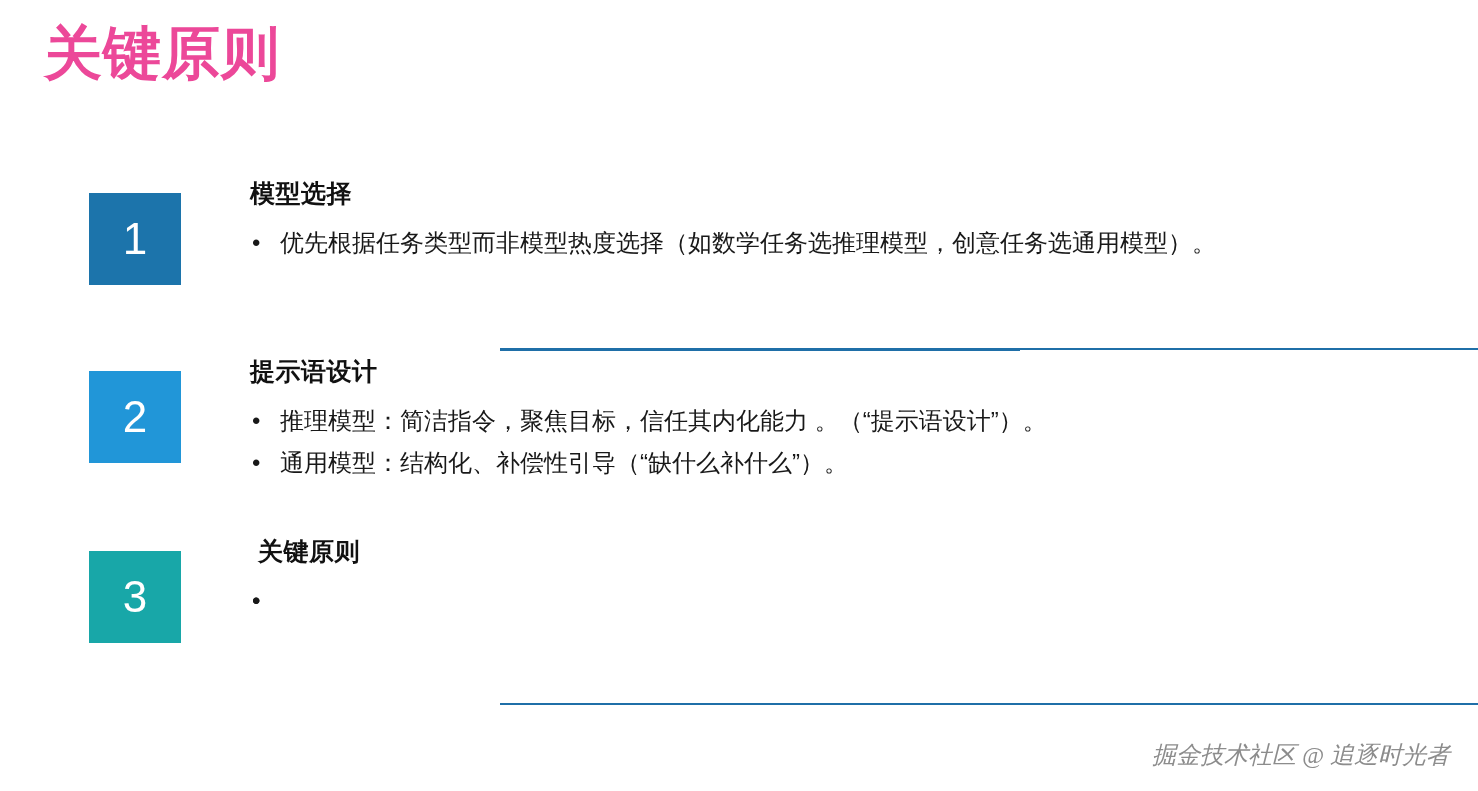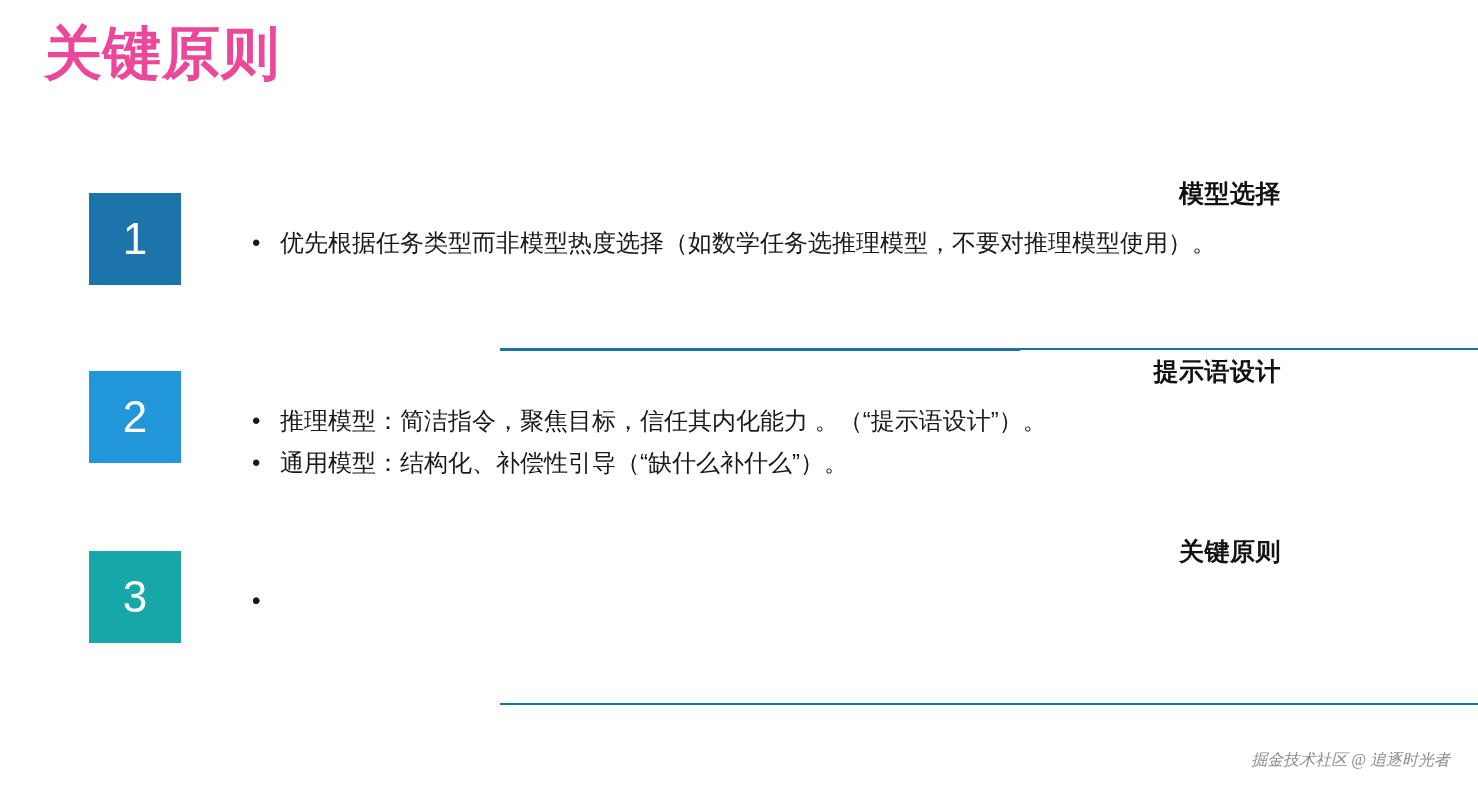--- a/index.html
+++ b/index.html
@@ -65,21 +65,20 @@
     margin-right: 197px;
     padding-top: 12px;
     position: relative;
   }
   .sec-head {
     font-size: 25px;
     font-weight: bold;
     color: #111111;
     margin-bottom: 14px;
     letter-spacing: 0.5px;
-    text-align: right;
   }
   .sec-head.indent {
     padding-left: 8px;
   }
   ul.bullets {
     list-style: none;
     margin: 0;
     padding: 0;
   }
   ul.bullets li {
@@ -116,21 +115,21 @@
   }
   .rule-2 {
     left: 250px;
     top: 360px;
     width: 1028px;
   }
   .watermark {
     position: absolute;
     right: 28px;
     bottom: 20px;
-    font-size: 16px;
+    font-size: 24px;
     color: #8c8c8c;
     font-family: "Liberation Serif", serif;
     font-style: italic;
   }
   .s1 { height: 178px; }
   .s2 { height: 180px; }
   .s3 { height: 180px; }
 </style>
 </head>
 <body>
@@ -139,21 +138,21 @@
 
   <div class="slide-title">关键原则</div>
 
   <div class="sections">
 
     <div class="section s1">
       <div class="badge badge-1">1</div>
       <div class="content">
         <div class="sec-head">模型选择</div>
         <ul class="bullets">
-          <li><span class="dot">•</span><span>优先根据任务类型而非模型热度选择（如数学任务选推理模型，不要对推理模型使用）。</span></li>
+          <li><span class="dot">•</span><span>优先根据任务类型而非模型热度选择（如数学任务选推理模型，创意任务选通用模型）。</span></li>
         </ul>
         <div class="rule rule-1"></div>
         <div class="rule rule-1b"></div>
       </div>
     </div>
 
     <div class="section s2">
       <div class="badge badge-2">2</div>
       <div class="content">
         <div class="sec-head">提示语设计</div>

